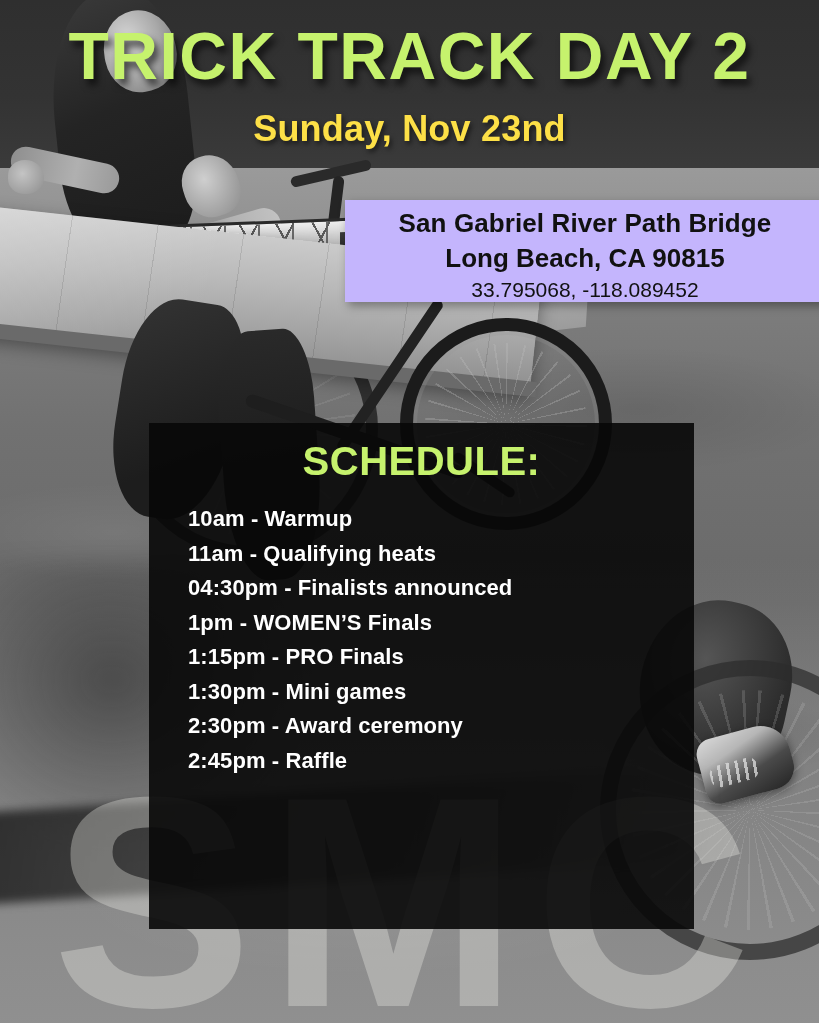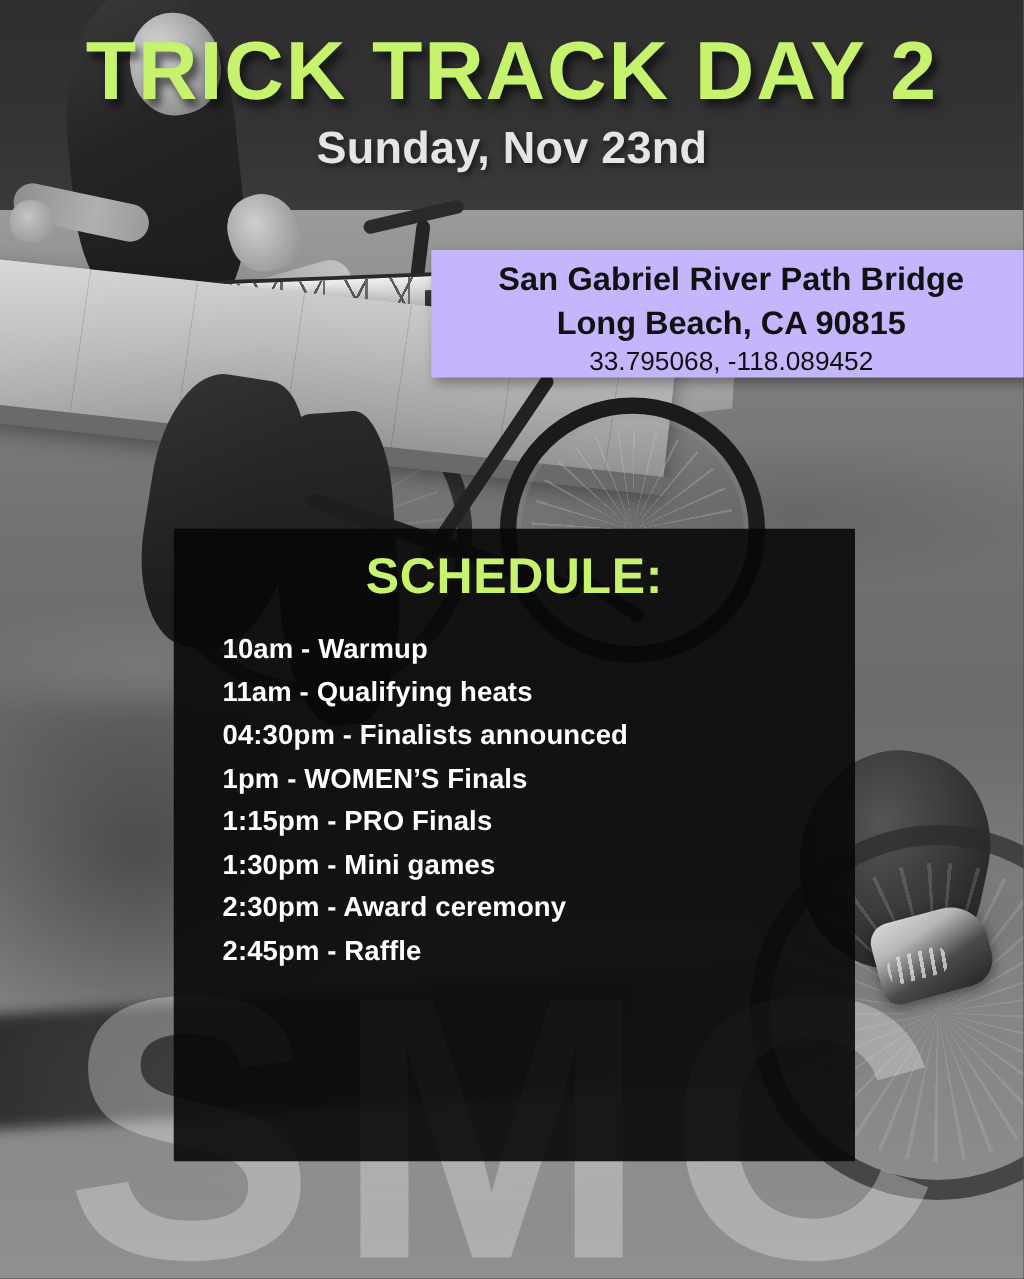--- a/index.html
+++ b/index.html
@@ -253,26 +253,26 @@
     font-family:"Liberation Sans", sans-serif;
     font-weight:700;
     font-size:66px;
     line-height:1;
     letter-spacing:1.5px;
     color:#c6f26d;
     text-shadow:4px 6px 7px rgba(0,0,0,.62);
     white-space:nowrap;
   }
   .subtitle {
-    margin-top:8px;
+    margin-top:19px;
     font-family:"Liberation Sans", sans-serif;
     font-weight:700;
     font-size:36px;
     letter-spacing:.2px;
-    color:#e5e5e5;
+    color:#fde047;
     text-shadow:2px 3px 5px rgba(0,0,0,.55);
   }
 
   
   .location-badge {
     position:absolute; left:345px; top:200px; width:480px; height:102px;
     background:#c4b5fd;
     z-index:7;
     text-align:center;
     padding-top:7px;
@@ -284,21 +284,21 @@
   }
   .loc-city {
     font-weight:700; font-size:26px; color:#111; line-height:1.35; margin-top:1px;
   }
   .loc-coords {
     font-weight:400; font-size:21px; color:#111; line-height:1.35;
   }
 
   
   .schedule-panel {
-    position:absolute; left:139px; top:423px; width:545px; height:506px;
+    position:absolute; left:149px; top:423px; width:545px; height:506px;
     background:rgba(8,8,8,.90);
     z-index:7;
     padding:16px 0 0 0;
   }
   .schedule-heading {
     text-align:center;
     font-weight:700;
     font-size:40px;
     letter-spacing:.5px;
     color:#c6f26d;

